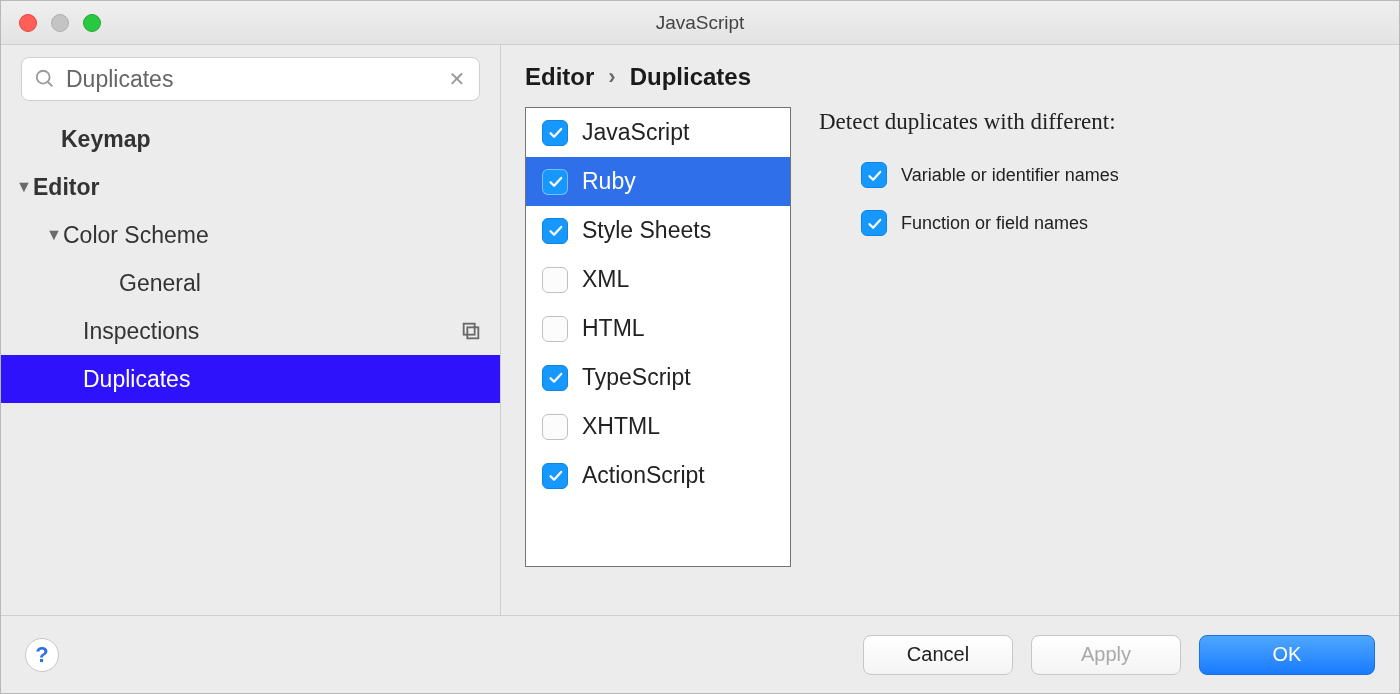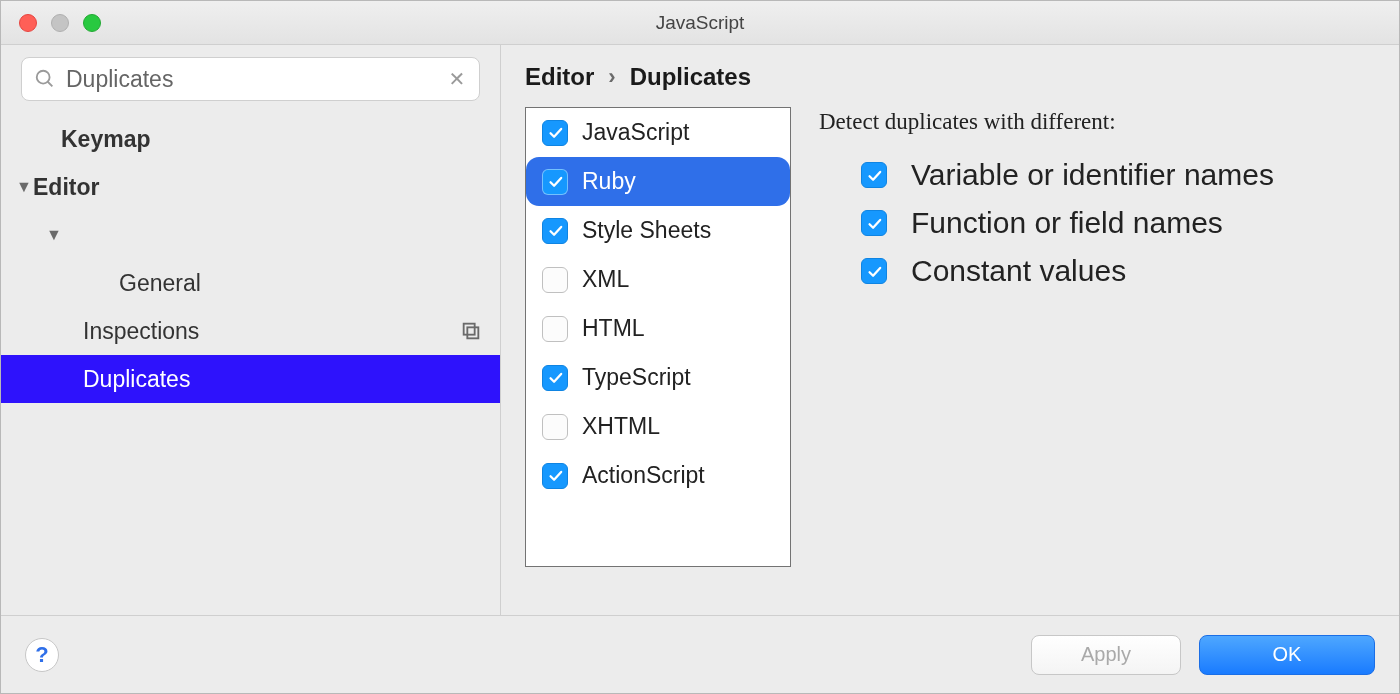--- a/index.html
+++ b/index.html
@@ -175,21 +175,20 @@
       align-items: center;
       gap: 14px;
       padding-left: 16px;
       font-size: 23px;
       color: #222;
       cursor: pointer;
     }
     .lang-item.selected {
       background: #2f6fe9;
       color: #fff;
-      border-radius: 13px;
     }
     .chk {
       width: 26px;
       height: 26px;
       border-radius: 6px;
       border: 1px solid #c0c0c0;
       background: #fcfcfc;
       display: inline-flex;
       align-items: center;
       justify-content: center;
@@ -217,22 +216,22 @@
     .options-title {
       font-size: 23px;
       color: #222;
       margin-bottom: 16px;
       padding-top: 2px;
       font-family: Liberation Serif, serif;
     }
     .opt {
       display: flex;
       align-items: center;
-      gap: 24px;
-      font-size: 30px;
+      gap: 14px;
+      font-size: 18px;
       color: #222;
       margin-left: 42px;
       height: 48px;
     }
     .footer {
       height: 78px;
       border-top: 1px solid #cfcfcf;
       display: flex;
       align-items: center;
       padding: 0 24px;
@@ -311,20 +310,21 @@
             <span>Keymap</span>
           </div>
           <div class="tree-item bold">
             <span class="spacer" style="width: 14px;"></span>
             <span class="disclosure">▼</span>
             <span>Editor</span>
           </div>
           <div class="tree-item">
             <span class="spacer" style="width: 44px;"></span>
             <span class="disclosure">▼</span>
+            <span>Color Scheme</span>
           </div>
           <div class="tree-item">
             <span class="spacer" style="width: 118px;"></span>
             <span>General</span>
           </div>
           <div class="tree-item">
             <span class="spacer" style="width: 82px;"></span>
             <span>Inspections</span>
             <svg viewBox="0 0 24 24" class="badge">
               <rect x="4" y="4" width="12" height="12" fill="none" stroke="#6a6a6a" stroke-width="2"></rect>
@@ -413,37 +413,30 @@
                 <span>Variable or identifier names</span>
               </div>
               <div class="opt">
                 <span class="chk on">
                   <svg viewBox="0 0 24 24">
                     <polyline points="5 13 10 18 20 7"></polyline>
                   </svg>
                 </span>
                 <span>Function or field names</span>
               </div>
-              <div class="opt">
-                <span class="chk on">
-                  <svg viewBox="0 0 24 24">
-                    <polyline points="5 13 10 18 20 7"></polyline>
-                  </svg>
-                </span>
-                <span>Constant values</span>
-              </div>
             </div>
         </div>
       </div>
     </div>
 
   </div>
 
   <div class="footer">
     <div class="help">
       <span>?</span>
     </div>
     <div class="footer-spacer"></div>
+    <div class="btn">Cancel</div>
     <div class="btn disabled">Apply</div>
     <div class="btn primary">OK</div>
   </div>
 
 </div>
 
 </body></html>

